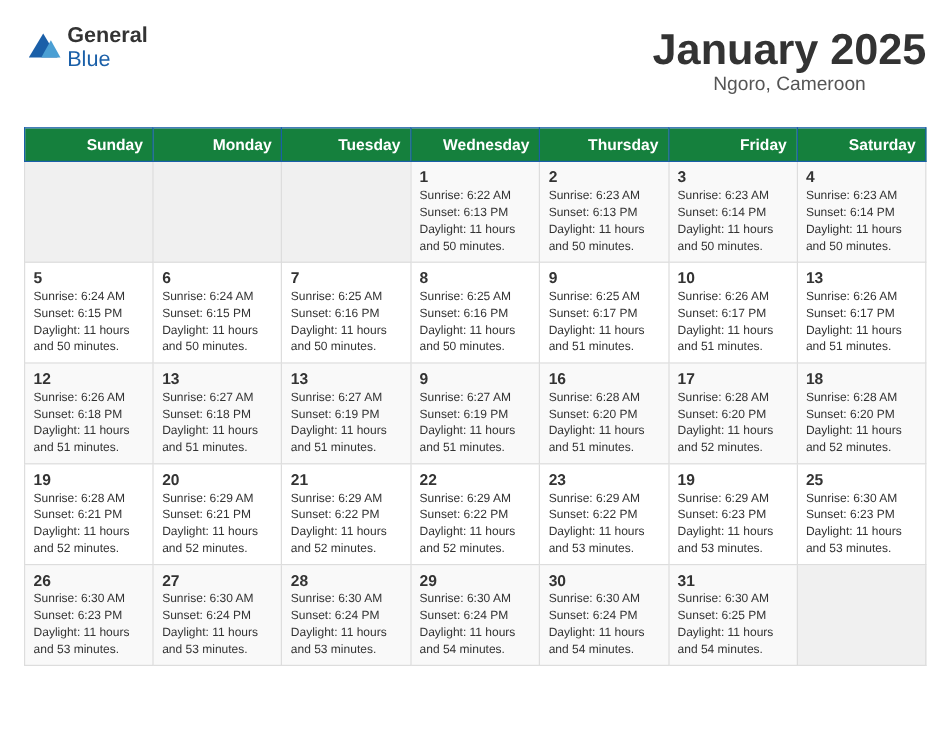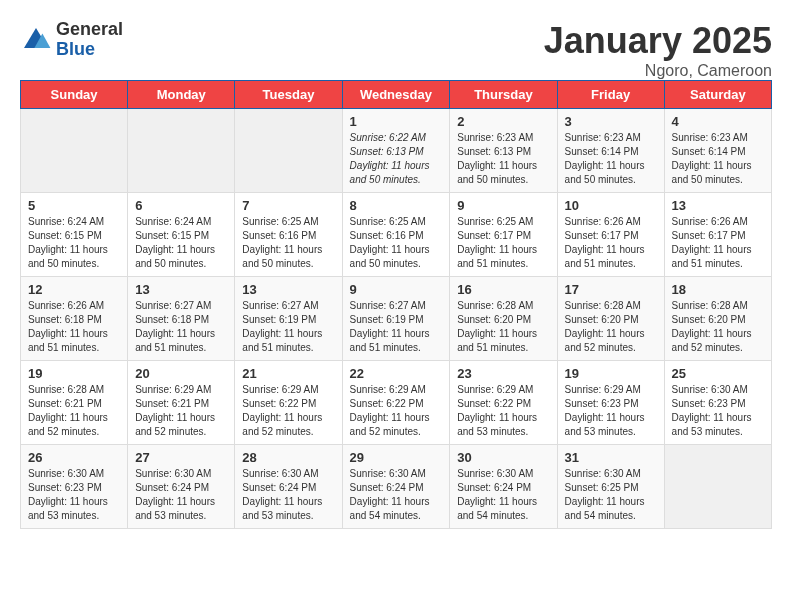--- a/index.html
+++ b/index.html
@@ -7,70 +7,70 @@
       font-family: Arial, sans-serif;
       background: #fff;
       width: 792px;
       min-height: 612px;
       padding: 20px;
     }
     .header {
       display: flex;
       justify-content: space-between;
       align-items: flex-start;
-      margin-bottom: 0;
+      margin-bottom: 26px;
     }
     .logo {
       display: flex;
       align-items: center;
     }
     .logo-text {
       display: flex;
       flex-direction: column;
       line-height: 1.1;
     }
     .logo-general {
       font-size: 18px;
       font-weight: bold;
       color: #333;
     }
     .logo-blue {
       font-size: 18px;
-      font-weight: bold;
+      font-weight: normal;
       color: #1a5fa8;
     }
     .logo-icon {
       width: 32px;
       height: 32px;
       margin-right: 4px;
     }
     .title-section {
-      text-align: right;
+      text-align: center;
     }
     .calendar-title {
       font-size: 36px;
       font-weight: bold;
       color: #333;
     }
     .calendar-subtitle {
       font-size: 16px;
       color: #555;
     }
     .calendar-table {
       width: 100%;
       border-collapse: collapse;
       border: 1px solid #ccc;
     }
     .calendar-table th {
-      background-color: #ef4444;
+      background-color: #15803d;
       color: #fff;
       padding: 6px 8px;
       font-size: 13px;
       font-weight: bold;
-      text-align: center;
+      text-align: right;
       border: 1px solid #1a5fa8;
     }
     .calendar-table td {
       vertical-align: top;
       padding: 5px 7px;
       border: 1px solid #ddd;
       width: 108px;
       min-height: 80px;
       font-size: 10.5px;
       color: #333;
@@ -128,21 +128,21 @@
         <th>Saturday</th>
       </tr>
   </thead>
   <tbody id="calendar-body">
   <tr>
         <td class="empty-cell"></td>
         <td class="empty-cell"></td>
         <td class="empty-cell"></td>
         <td>
           <div class="day-number">1</div>
-          <div class="day-info" style="white-space: pre-line; font-style: italic;">Sunrise: 6:22 AM
+          <div class="day-info" style="white-space: pre-line;">Sunrise: 6:22 AM
 Sunset: 6:13 PM
 Daylight: 11 hours
 and 50 minutes.</div>
         </td>
         <td>
           <div class="day-number">2</div>
           <div class="day-info" style="white-space: pre-line;">Sunrise: 6:23 AM
 Sunset: 6:13 PM
 Daylight: 11 hours
 and 50 minutes.</div>

